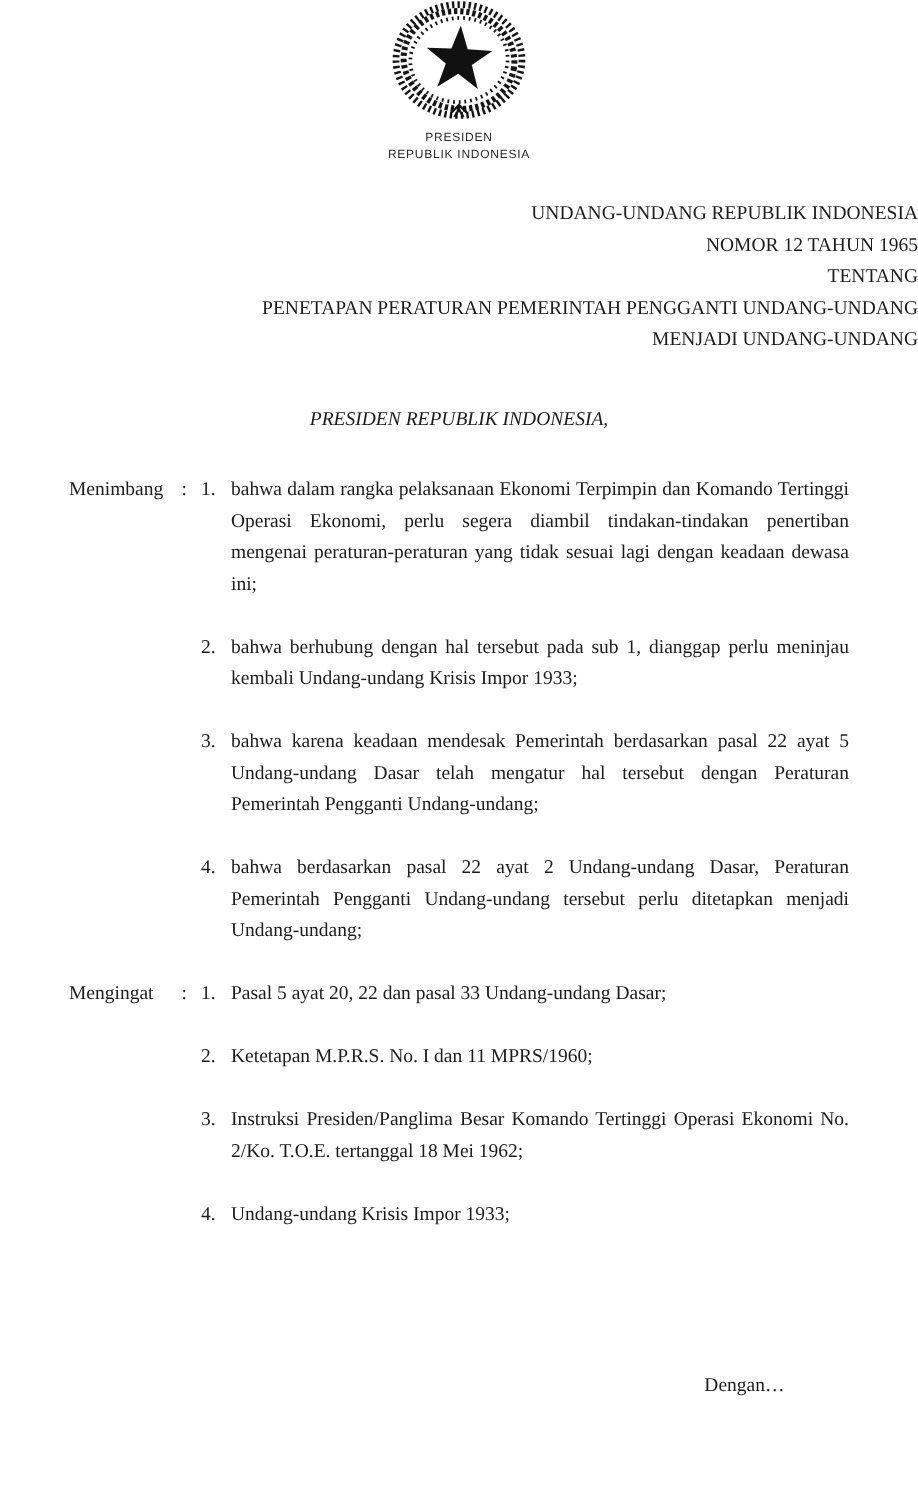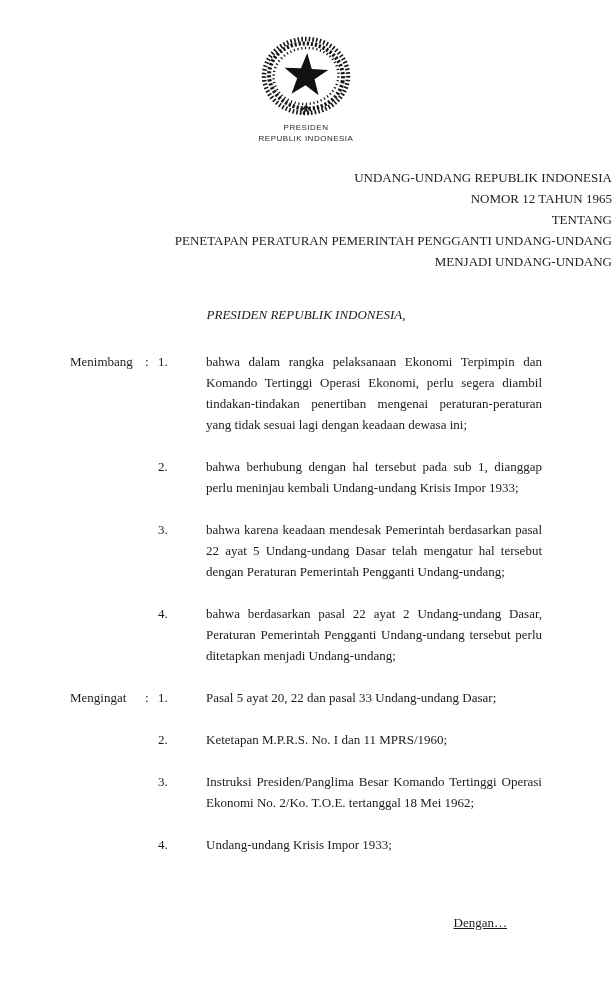--- a/index.html
+++ b/index.html
@@ -9,45 +9,45 @@
     height: 1008px;
     margin: 0 auto;
     background: #ffffff;
     color: #1c1c1c;
     font-family: "Liberation Serif", "DejaVu Serif", serif;
     font-size: 13px;
     line-height: 21px;
     overflow: hidden;
   }
   
-  .seal-wrap { text-align: center; padding-top: 36px; }
+  .seal-wrap { text-align: center; }
   .seal-wrap svg { display: block; margin: 0 auto; }
   .seal-caption {
     margin-top: 2px;
     font-family: "Liberation Sans", "DejaVu Sans", sans-serif;
     font-size: 8px;
     line-height: 11px;
     letter-spacing: 0.5px;
     color: #2a2a2a;
   }
   
   .title-block { margin-top: 23px; text-align: right; }
   .title-line { display: block; }
   .salutation { margin-top: 32px; text-align: center; font-style: italic; }
   
-  .doc-body { margin-top: 26px; padding: 0 70px; }
+  .doc-body { margin-top: 26px; padding: 0 46px; }
   .section { display: flex; align-items: flex-start; }
   .section-label { width: 75px; flex: 0 0 75px; }
   .section-colon { width: 13px; flex: 0 0 13px; }
   .section-items { flex: 1 1 auto; min-width: 0; }
   .item { display: flex; align-items: flex-start; margin-bottom: 21px; }
   .item-num { width: 20px; flex: 0 0 20px; }
-  .item-text { flex: 1 1 auto; text-align: justify; text-justify: inter-word; margin-left: 28px; }
+  .item-text { flex: 1 1 auto; text-align: justify; text-justify: inter-word; }
   
-  .catchword { position: absolute; top: 912px; right: 105px; text-decoration: underline; }
+  .catchword { position: absolute; top: 912px; right: 89px; }
 </style>
 </head>
 <body>
 
 <div class="page">
 
   <div class="seal-wrap">
     <svg width="96" height="84" viewBox="0 0 96 84" aria-hidden="true">
 
       <ellipse cx="48" cy="40" rx="42" ry="37" fill="none" stroke="#161616" stroke-width="4.5" stroke-dasharray="1.6 2.1"></ellipse>

